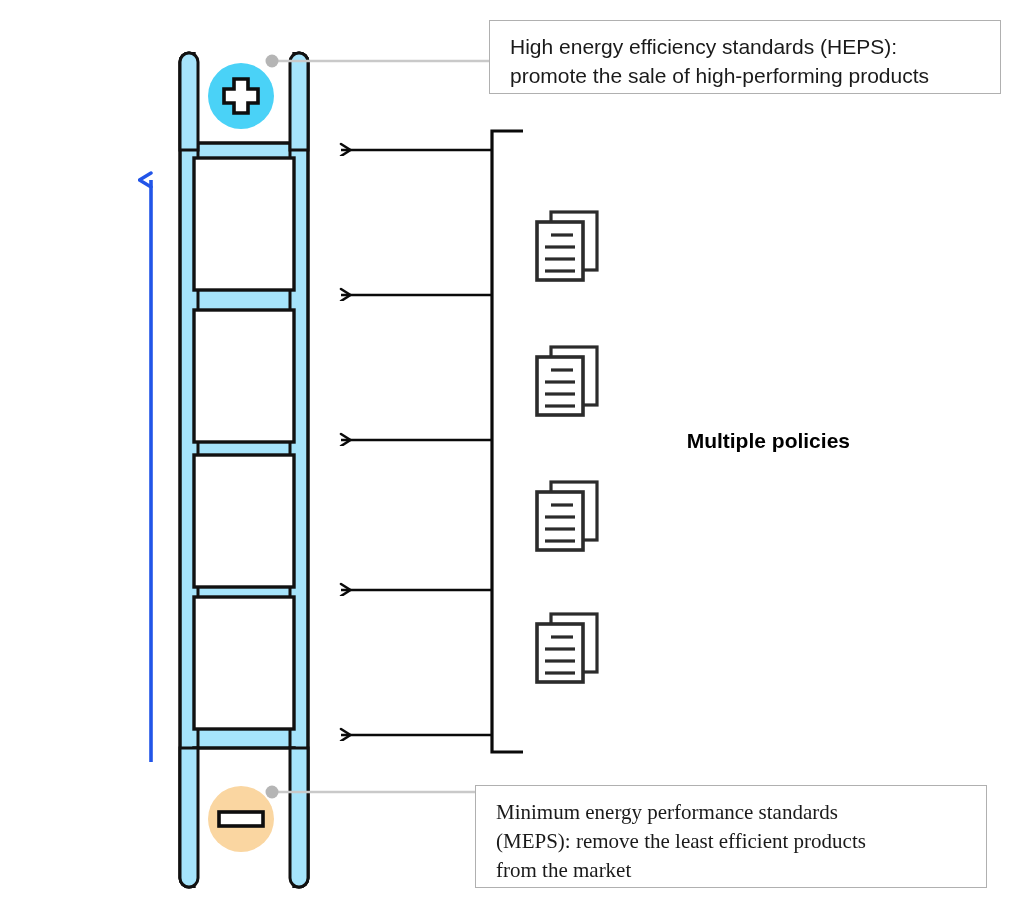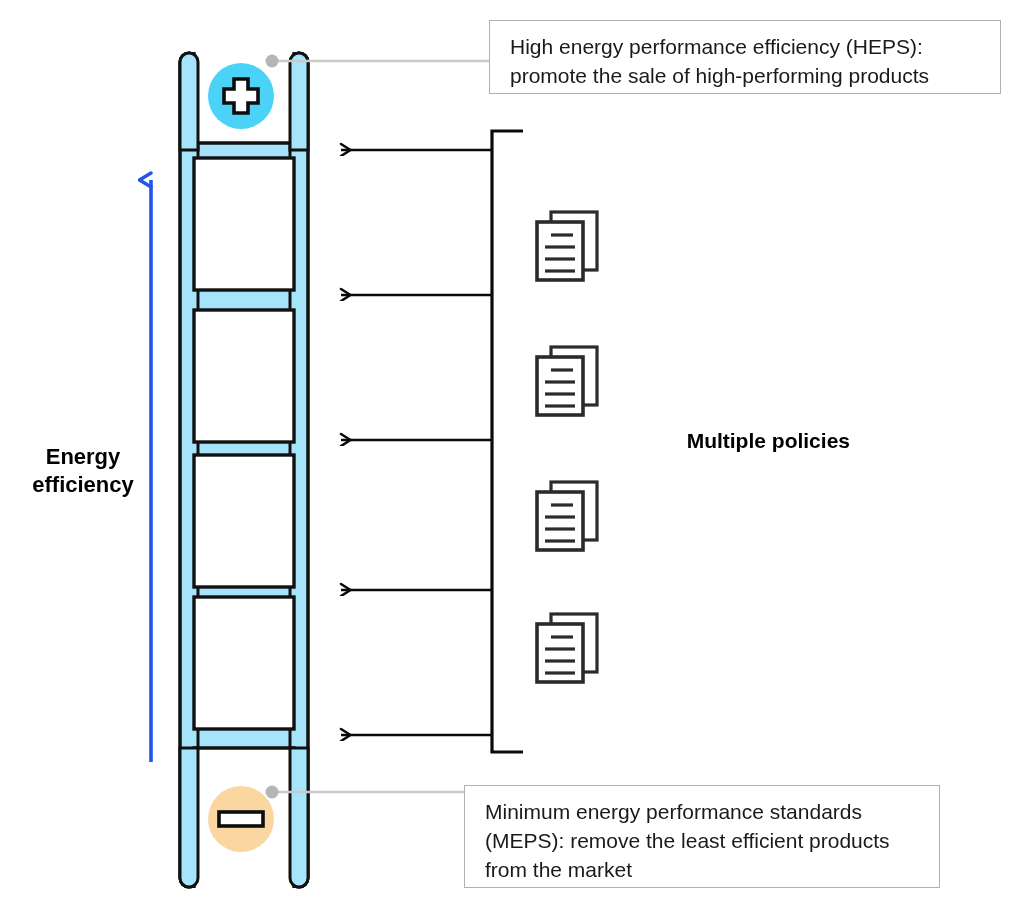--- a/index.html
+++ b/index.html
@@ -38,24 +38,25 @@
     font-family: "Liberation Sans", sans-serif;
     white-space: pre-line;
   }
   #callout-heps {
     left: 489px;
     top: 20px;
     width: 512px;
     height: 74px;
   }
   #callout-meps {
-    left: 464px;
+    left: 475px;
     top: 785px;
-    width: 476px;
+    width: 512px;
     height: 103px;
+    font-family: Liberation Serif, serif;
   }
 
   
   .axis-label {
     position: absolute;
     font-size: 22px;
     font-weight: bold;
     color: #000000;
     text-align: center;
     line-height: 1.25;
@@ -195,25 +196,23 @@
         <rect x="14" y="0" width="46" height="58" fill="#ffffff" stroke="#2b2b2b" stroke-width="3.2"></rect>
         <rect x="0" y="10" width="46" height="58" fill="#ffffff" stroke="#2b2b2b" stroke-width="3.6"></rect>
         <line x1="14" y1="23" x2="36" y2="23" stroke="#2b2b2b" stroke-width="3.2"></line>
         <line x1="8" y1="35" x2="38" y2="35" stroke="#2b2b2b" stroke-width="3.2"></line>
         <line x1="8" y1="47" x2="38" y2="47" stroke="#2b2b2b" stroke-width="3.2"></line>
         <line x1="8" y1="59" x2="38" y2="59" stroke="#2b2b2b" stroke-width="3.2"></line>
       </g>
     </g>
   </svg>
 
-  <div class="callout" id="callout-heps">High energy performance efficiency (HEPS):
+  <div class="callout" id="callout-heps">High energy efficiency standards (HEPS):
 promote the sale of high-performing products</div>
 
   <div class="callout" id="callout-meps">Minimum energy performance standards
 (MEPS): remove the least efficient products
 from the market</div>
 
-  <div class="axis-label" id="energy-efficiency-label">Energy
-efficiency</div>
 
   <div id="multiple-policies-label">Multiple policies</div>
 
 </div>
 
 </body></html>

